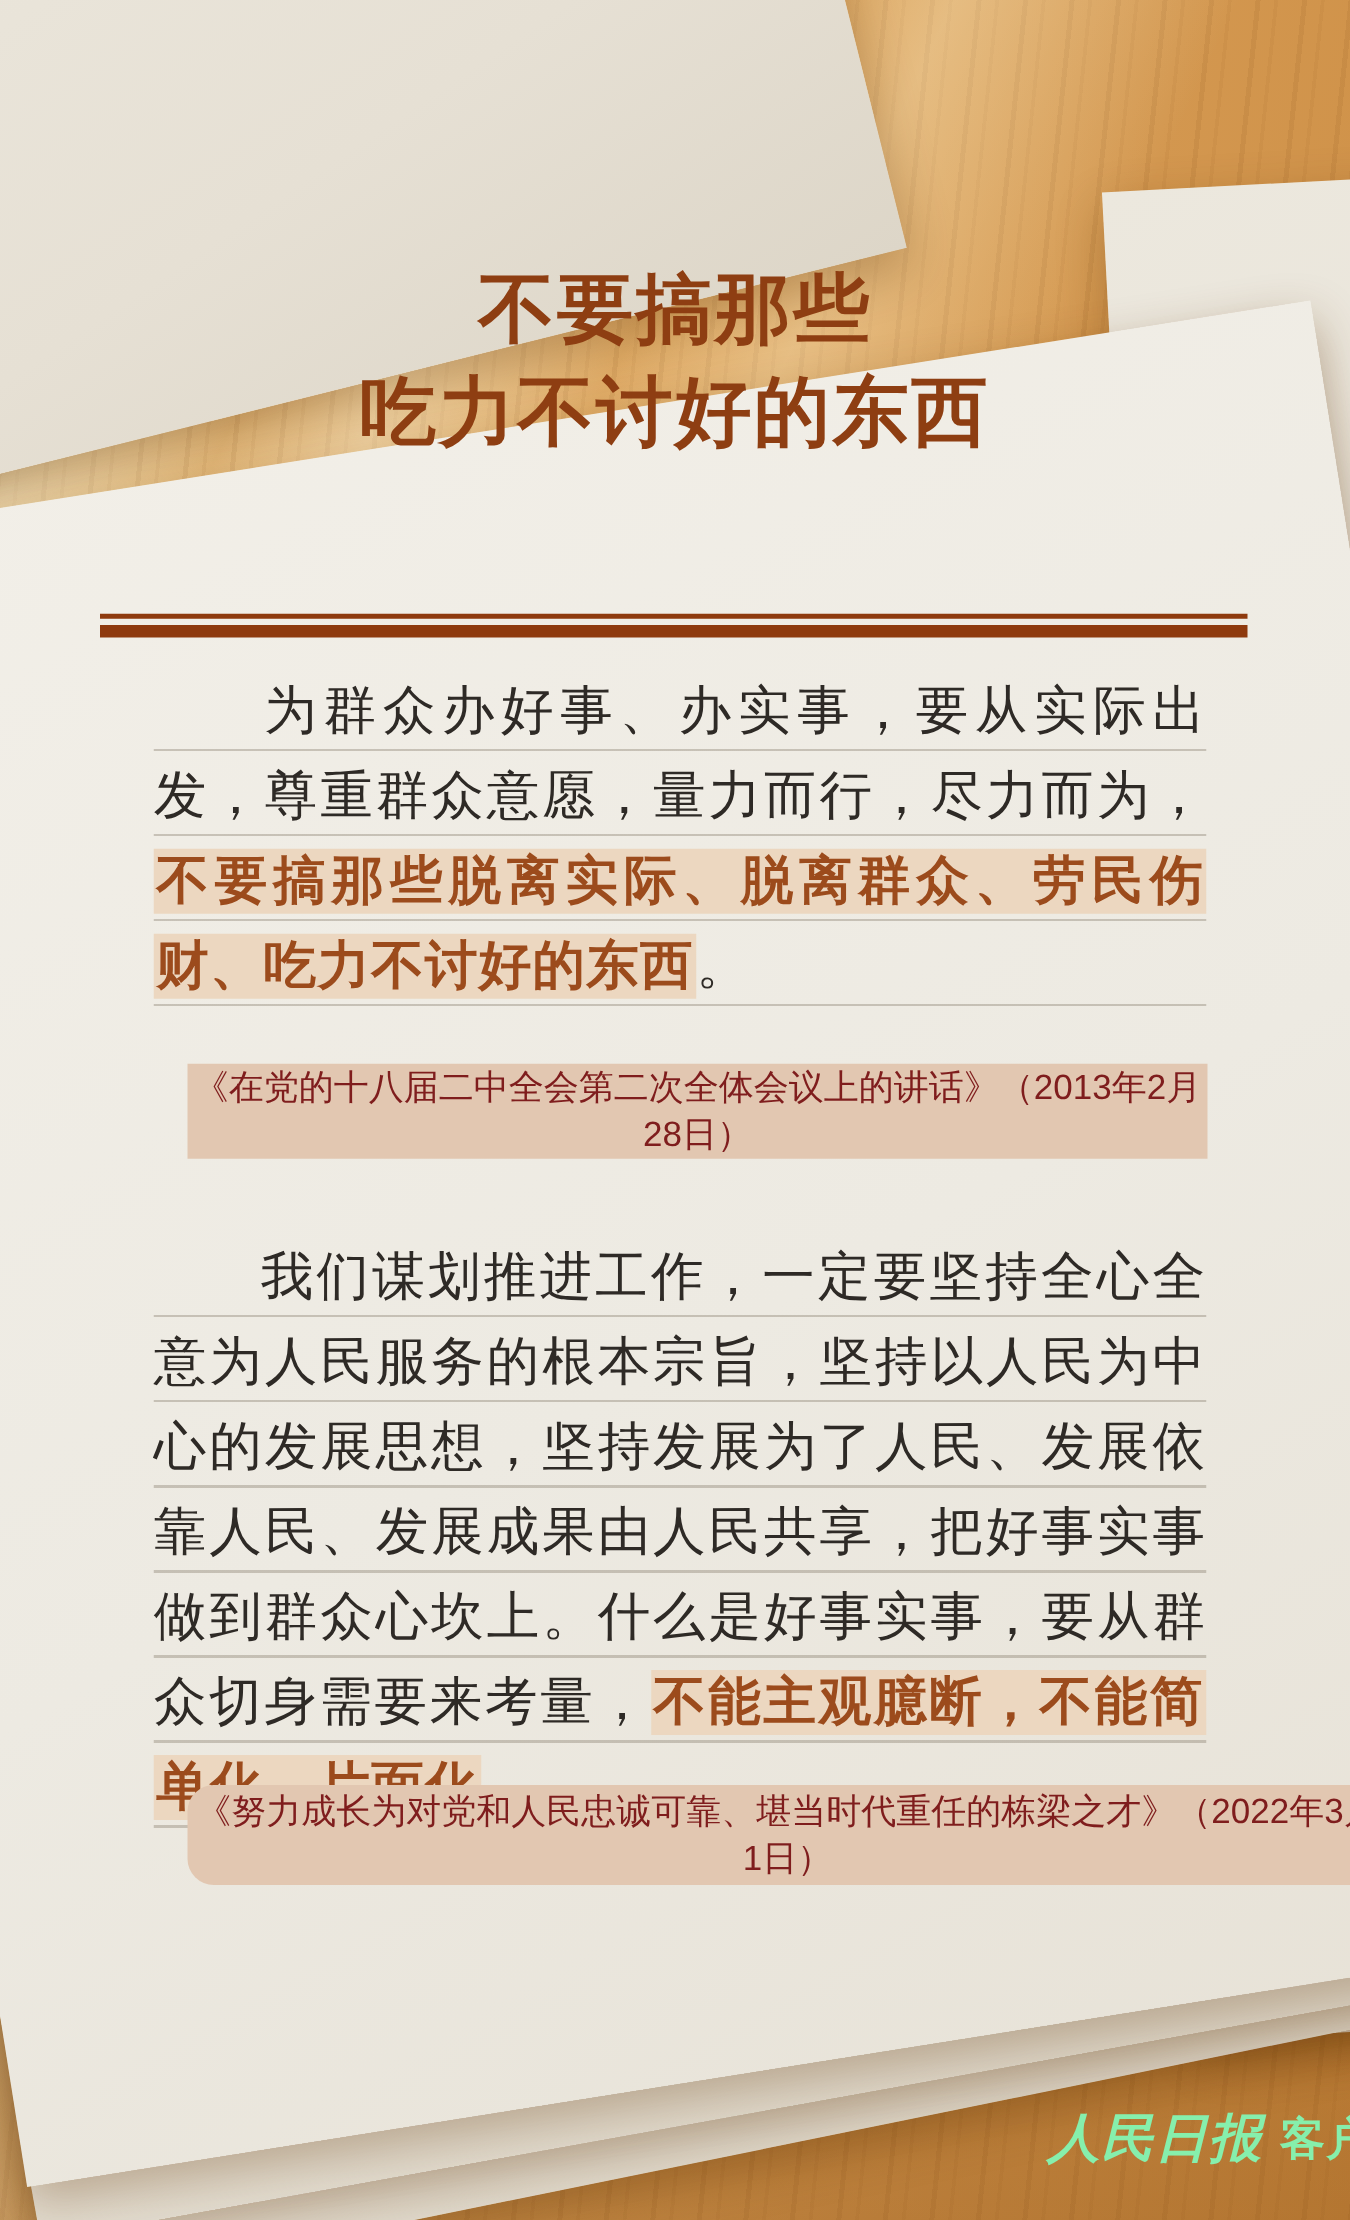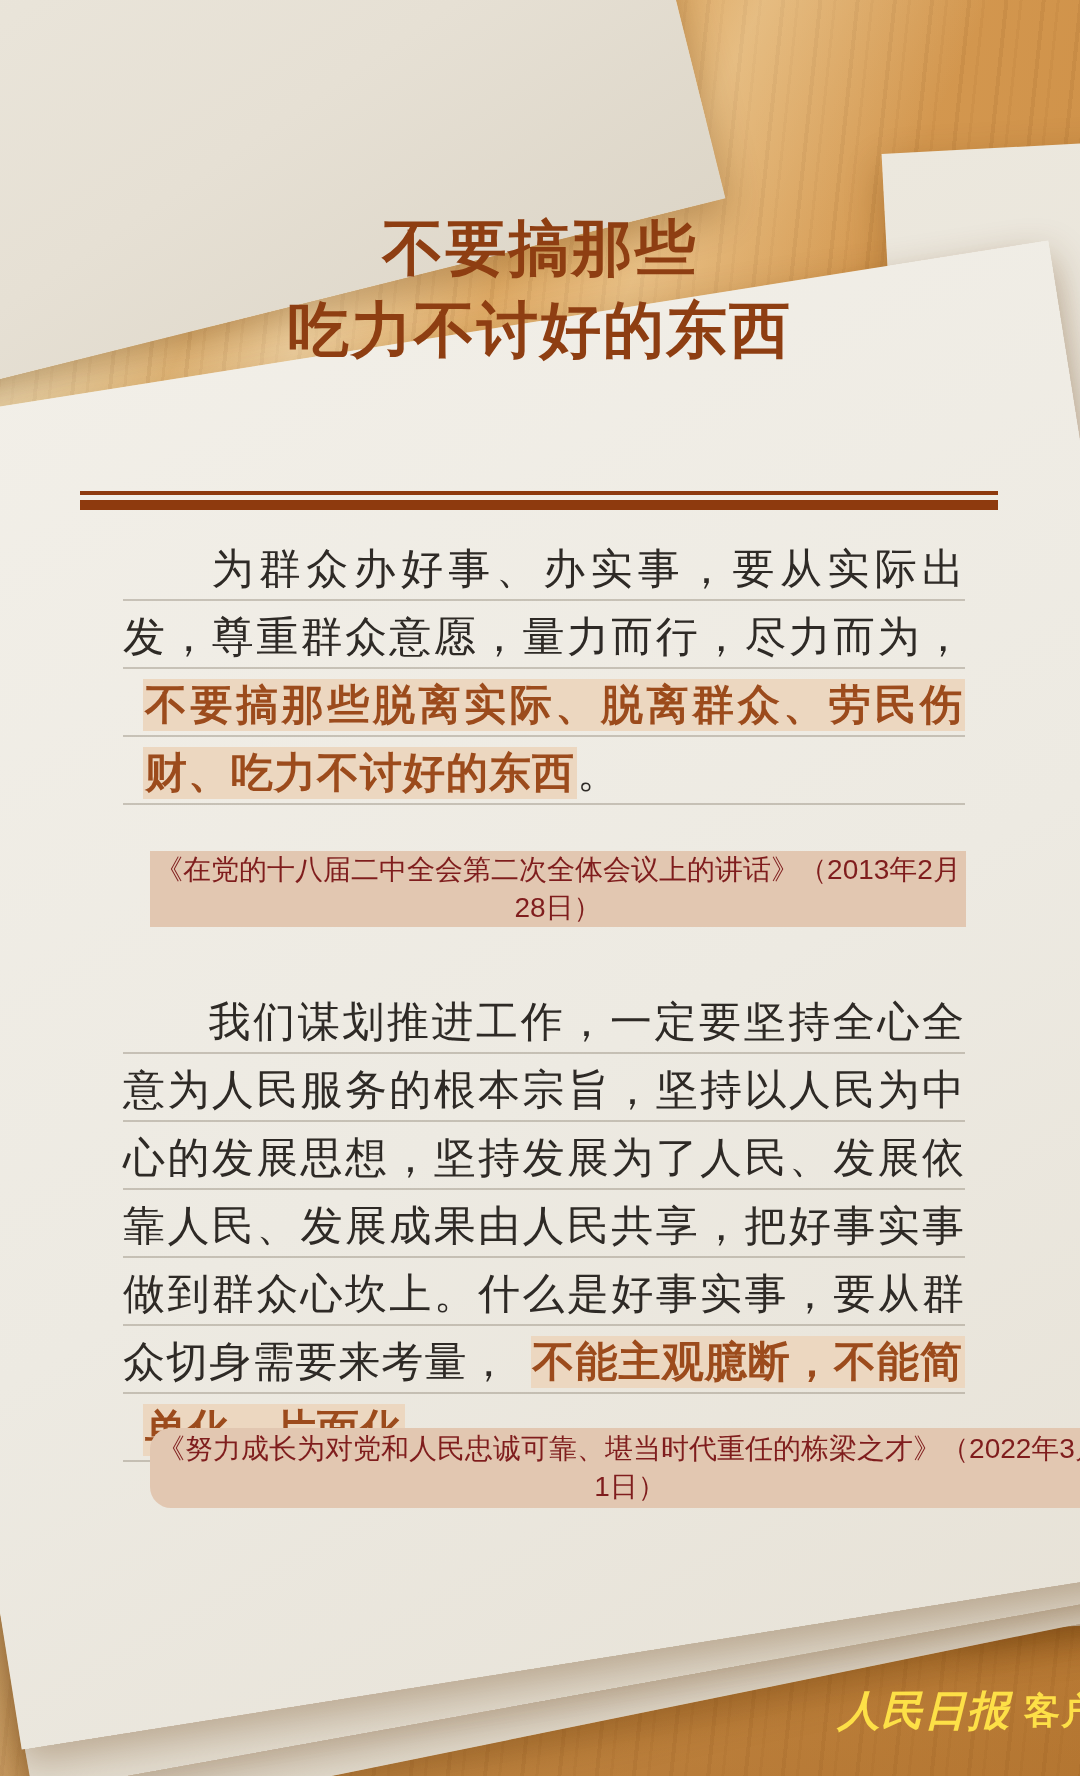--- a/index.html
+++ b/index.html
@@ -50,33 +50,33 @@
     font-size:42px;line-height:68px;color:#2e2a26;
     text-align:justify;letter-spacing:1px;
     background-image:repeating-linear-gradient(to bottom,
       rgba(0,0,0,0) 0 64px, rgba(138,128,112,0.40) 64px 66px, rgba(0,0,0,0) 66px 68px);
   }
   .para.p1{top:535px;}
   .para.p2{top:988px;}
   .para .indent{display:inline-block;width:84px;}
   .hl{
     background:#ecd7c0;color:#9c4b1c;font-weight:bold;
-    padding:3px 2px;box-decoration-break:clone;margin-left:20px;-webkit-box-decoration-break:clone;
+    padding:3px 2px;box-decoration-break:clone;-webkit-box-decoration-break:clone;
   }
   .cite{
     position:absolute;background:#e2c7b1;color:#7f1d1d;
     font-size:28px;line-height:38px;text-align:center;
     font-family:"Liberation Sans",sans-serif;
     display:flex;flex-direction:column;justify-content:center;
   }
   .cite.c1{left:150px;top:851px;width:816px;height:76px;}
   .cite.c2{left:150px;top:1428px;width:960px;height:80px;border-radius:21px;}
   .logo{
     position:absolute;left:838px;top:1684px;width:230px;height:54px;
-    color:#fde047;display:flex;align-items:center;white-space:nowrap;
+    color:#86efac;display:flex;align-items:center;white-space:nowrap;
   }
   .logo .script{
     font-family:"Liberation Serif",serif;font-style:italic;font-weight:bold;
     font-size:42px;letter-spacing:1px;
   }
   .logo .bar{width:4px;height:36px;background:#4b3a22;margin:0 6px 0 8px;}
   .logo .app{font-family:"Liberation Sans",sans-serif;font-weight:bold;font-size:36px;letter-spacing:1px;}
 </style>
 </head>
 <body>

